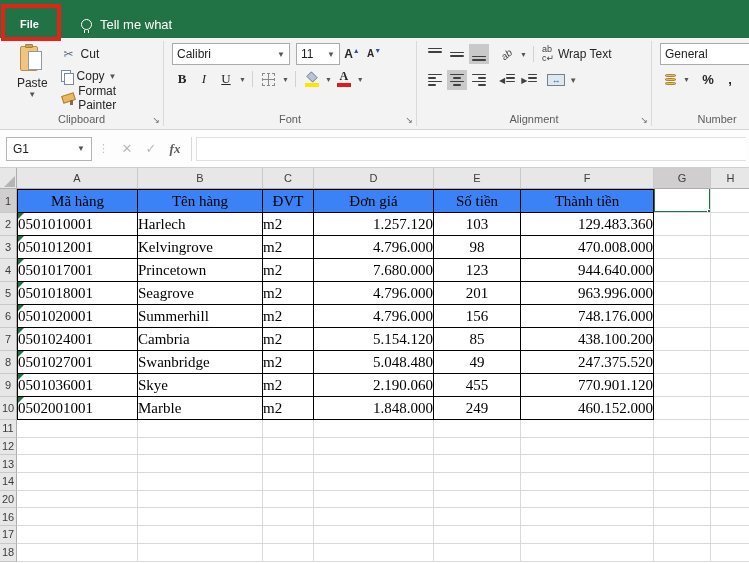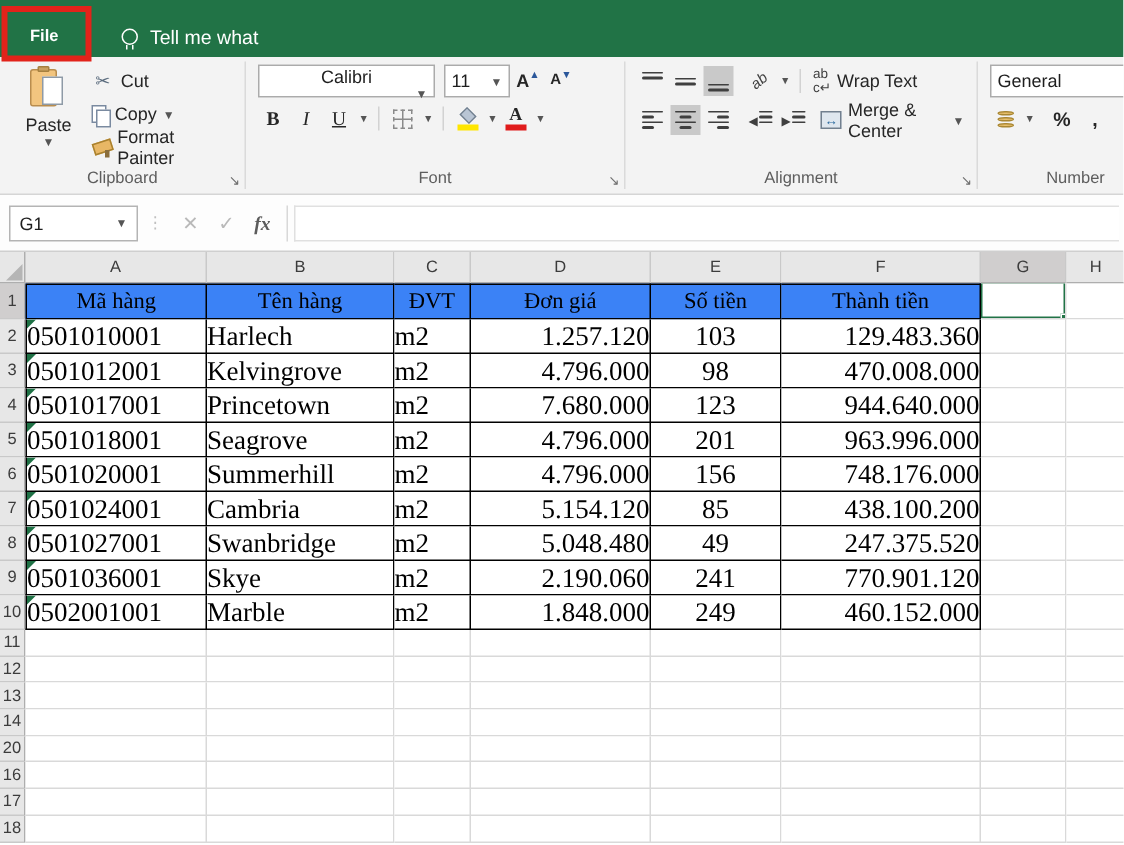--- a/index.html
+++ b/index.html
@@ -108,21 +108,21 @@
                font-size:11px; color:#3c3c3c; text-align:center; cursor:pointer; }
   th.colhead.sel { background:#d0cece; }
   th.corner { background:#e7e7e7; border-right:1px solid #aeaeae; border-bottom:1px solid #aeaeae; position:relative; cursor:pointer; }
   .sel-all { position:absolute; right:1px; bottom:1px; width:0; height:0;
              border-bottom:11px solid #b5b5b5; border-left:11px solid transparent; }
   td.gutter { background:#e7e7e7; border-right:1px solid #aeaeae; border-bottom:1px solid #c9c9c9;
               font-size:11px; color:#3c3c3c; text-align:center; cursor:pointer; }
   td.gutter.sel { background:#d0cece; }
   td.c-empty { background:#fff; border-right:1px solid #d9d9d9; border-bottom:1px solid #d9d9d9; cursor:cell; }
   td.c-table { background:#fff; border-right:1px solid #000; border-bottom:1px solid #000;
-               font-family:"Liberation Serif","DejaVu Serif",serif; font-size:18px; color:#000;
+               font-family:"Liberation Serif","DejaVu Serif",serif; font-size:15px; color:#000;
                padding:0 4px; position:relative; cursor:cell; }
   td.c-thead { background:#3b82f6; font-weight:bold; text-align:center; border-top:1px solid #000;
                font-size:15px; padding:0 2px; }
   td.c-first { border-left:1px solid #000; }
   td.al-left { text-align:left; } td.al-right { text-align:right; padding-right:14px; } td.al-center { text-align:center; }
   .err-tri { position:absolute; left:0; top:0; width:0; height:0;
              border-top:6px solid #1e7145; border-right:6px solid transparent; }
   td.c-activecell { position:relative; overflow:visible; }
   .active-box { position:absolute; left:-1px; top:-2px; right:-1px; bottom:-1px;
                 border:2px solid #217346; pointer-events:none; z-index:5; }
@@ -176,21 +176,21 @@
         <span>Clipboard</span>
         <span class="launcher">↘</span>
       </div>
     </div>
     <div class="rsep"></div>
 
     <div class="rgroup" style="width:252px;">
       <div class="rgroup-content">
         <div class="font-col" style="width:100%;">
           <div class="fr2">
-            <div class="combo" style="width:118px;flex-direction:column;">
+            <div class="combo" style="width:118px;">
               <span>Calibri</span>
                 <span class="carr">▼</span>
             </div>
             <div class="combo" style="width:44px; margin-left:4px;">
               <span>11</span>
                 <span class="carr">▼</span>
             </div>
             <div class="icon-btn">
               <span class="fontA">A</span>
                 <span style="font-size:7px; color:#2b579a; margin-bottom:8px;">▲</span>
@@ -307,21 +307,20 @@
                   <span class="tri">▶</span>
                   <span class="lines al-l" style="width:9px;">
                     <i class="w100"></i>
                     <i class="w100"></i>
                     <i class="w100"></i>
                   </span>
                 </span>
             </div>
             <div class="small-row" style="margin-left:4px;">
               <span class="merge-ic">↔</span>
-              <span class="lbl12">Merge &amp; Center</span>
               <span class="dd">▼</span>
             </div>
           </div>
         </div>
       </div>
       <div class="rgroup-label">
         <span>Alignment</span>
         <span class="launcher">↘</span>
       </div>
     </div>
@@ -484,21 +483,21 @@
             <td class="c-table al-right">247.375.520</td>
             <td class="c-empty"></td>
             <td class="c-empty"></td>
           </tr>
           <tr class="r-data">
             <td class="gutter">9</td>
             <td class="c-table al-left c-first">0501036001<span class="err-tri"></span></td>
             <td class="c-table al-left">Skye</td>
             <td class="c-table al-left">m2</td>
             <td class="c-table al-right">2.190.060</td>
-            <td class="c-table al-center">241</td>
+            <td class="c-table al-center">455</td>
             <td class="c-table al-right">770.901.120</td>
             <td class="c-empty"></td>
             <td class="c-empty"></td>
           </tr>
           <tr class="r-data">
             <td class="gutter">10</td>
             <td class="c-table al-left c-first">0502001001<span class="err-tri"></span></td>
             <td class="c-table al-left">Marble</td>
             <td class="c-table al-left">m2</td>
             <td class="c-table al-right">1.848.000</td>

